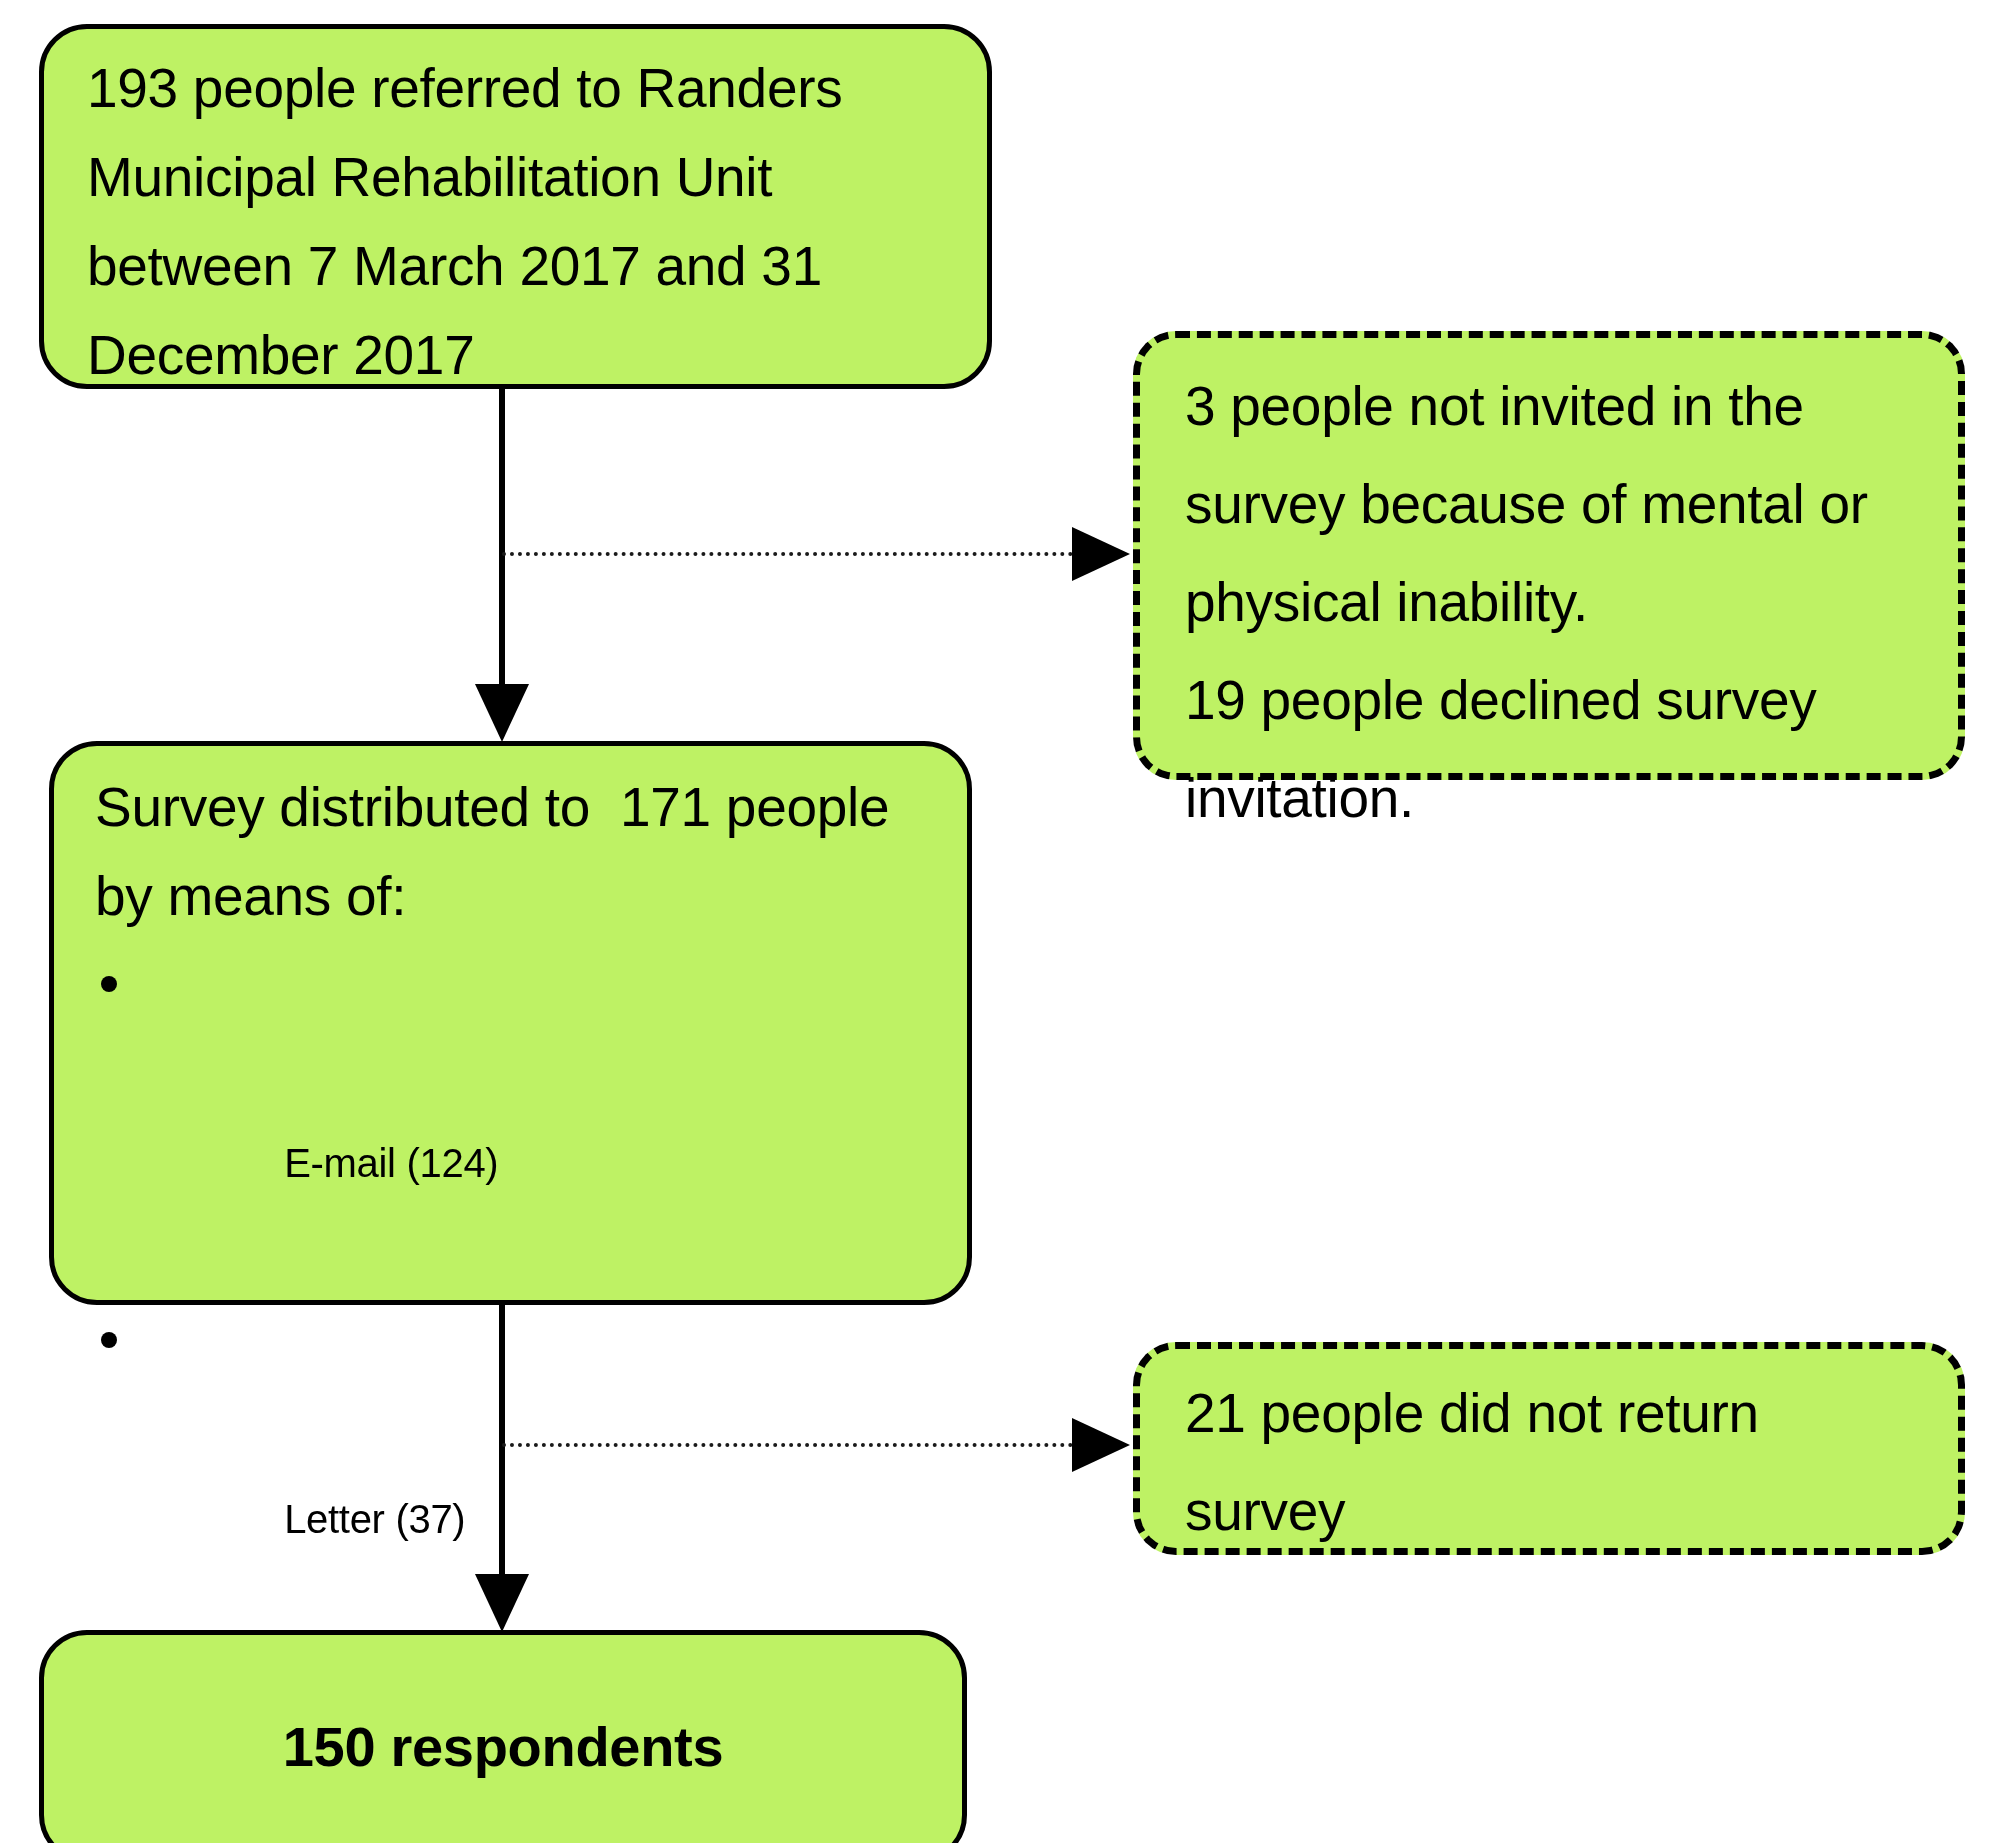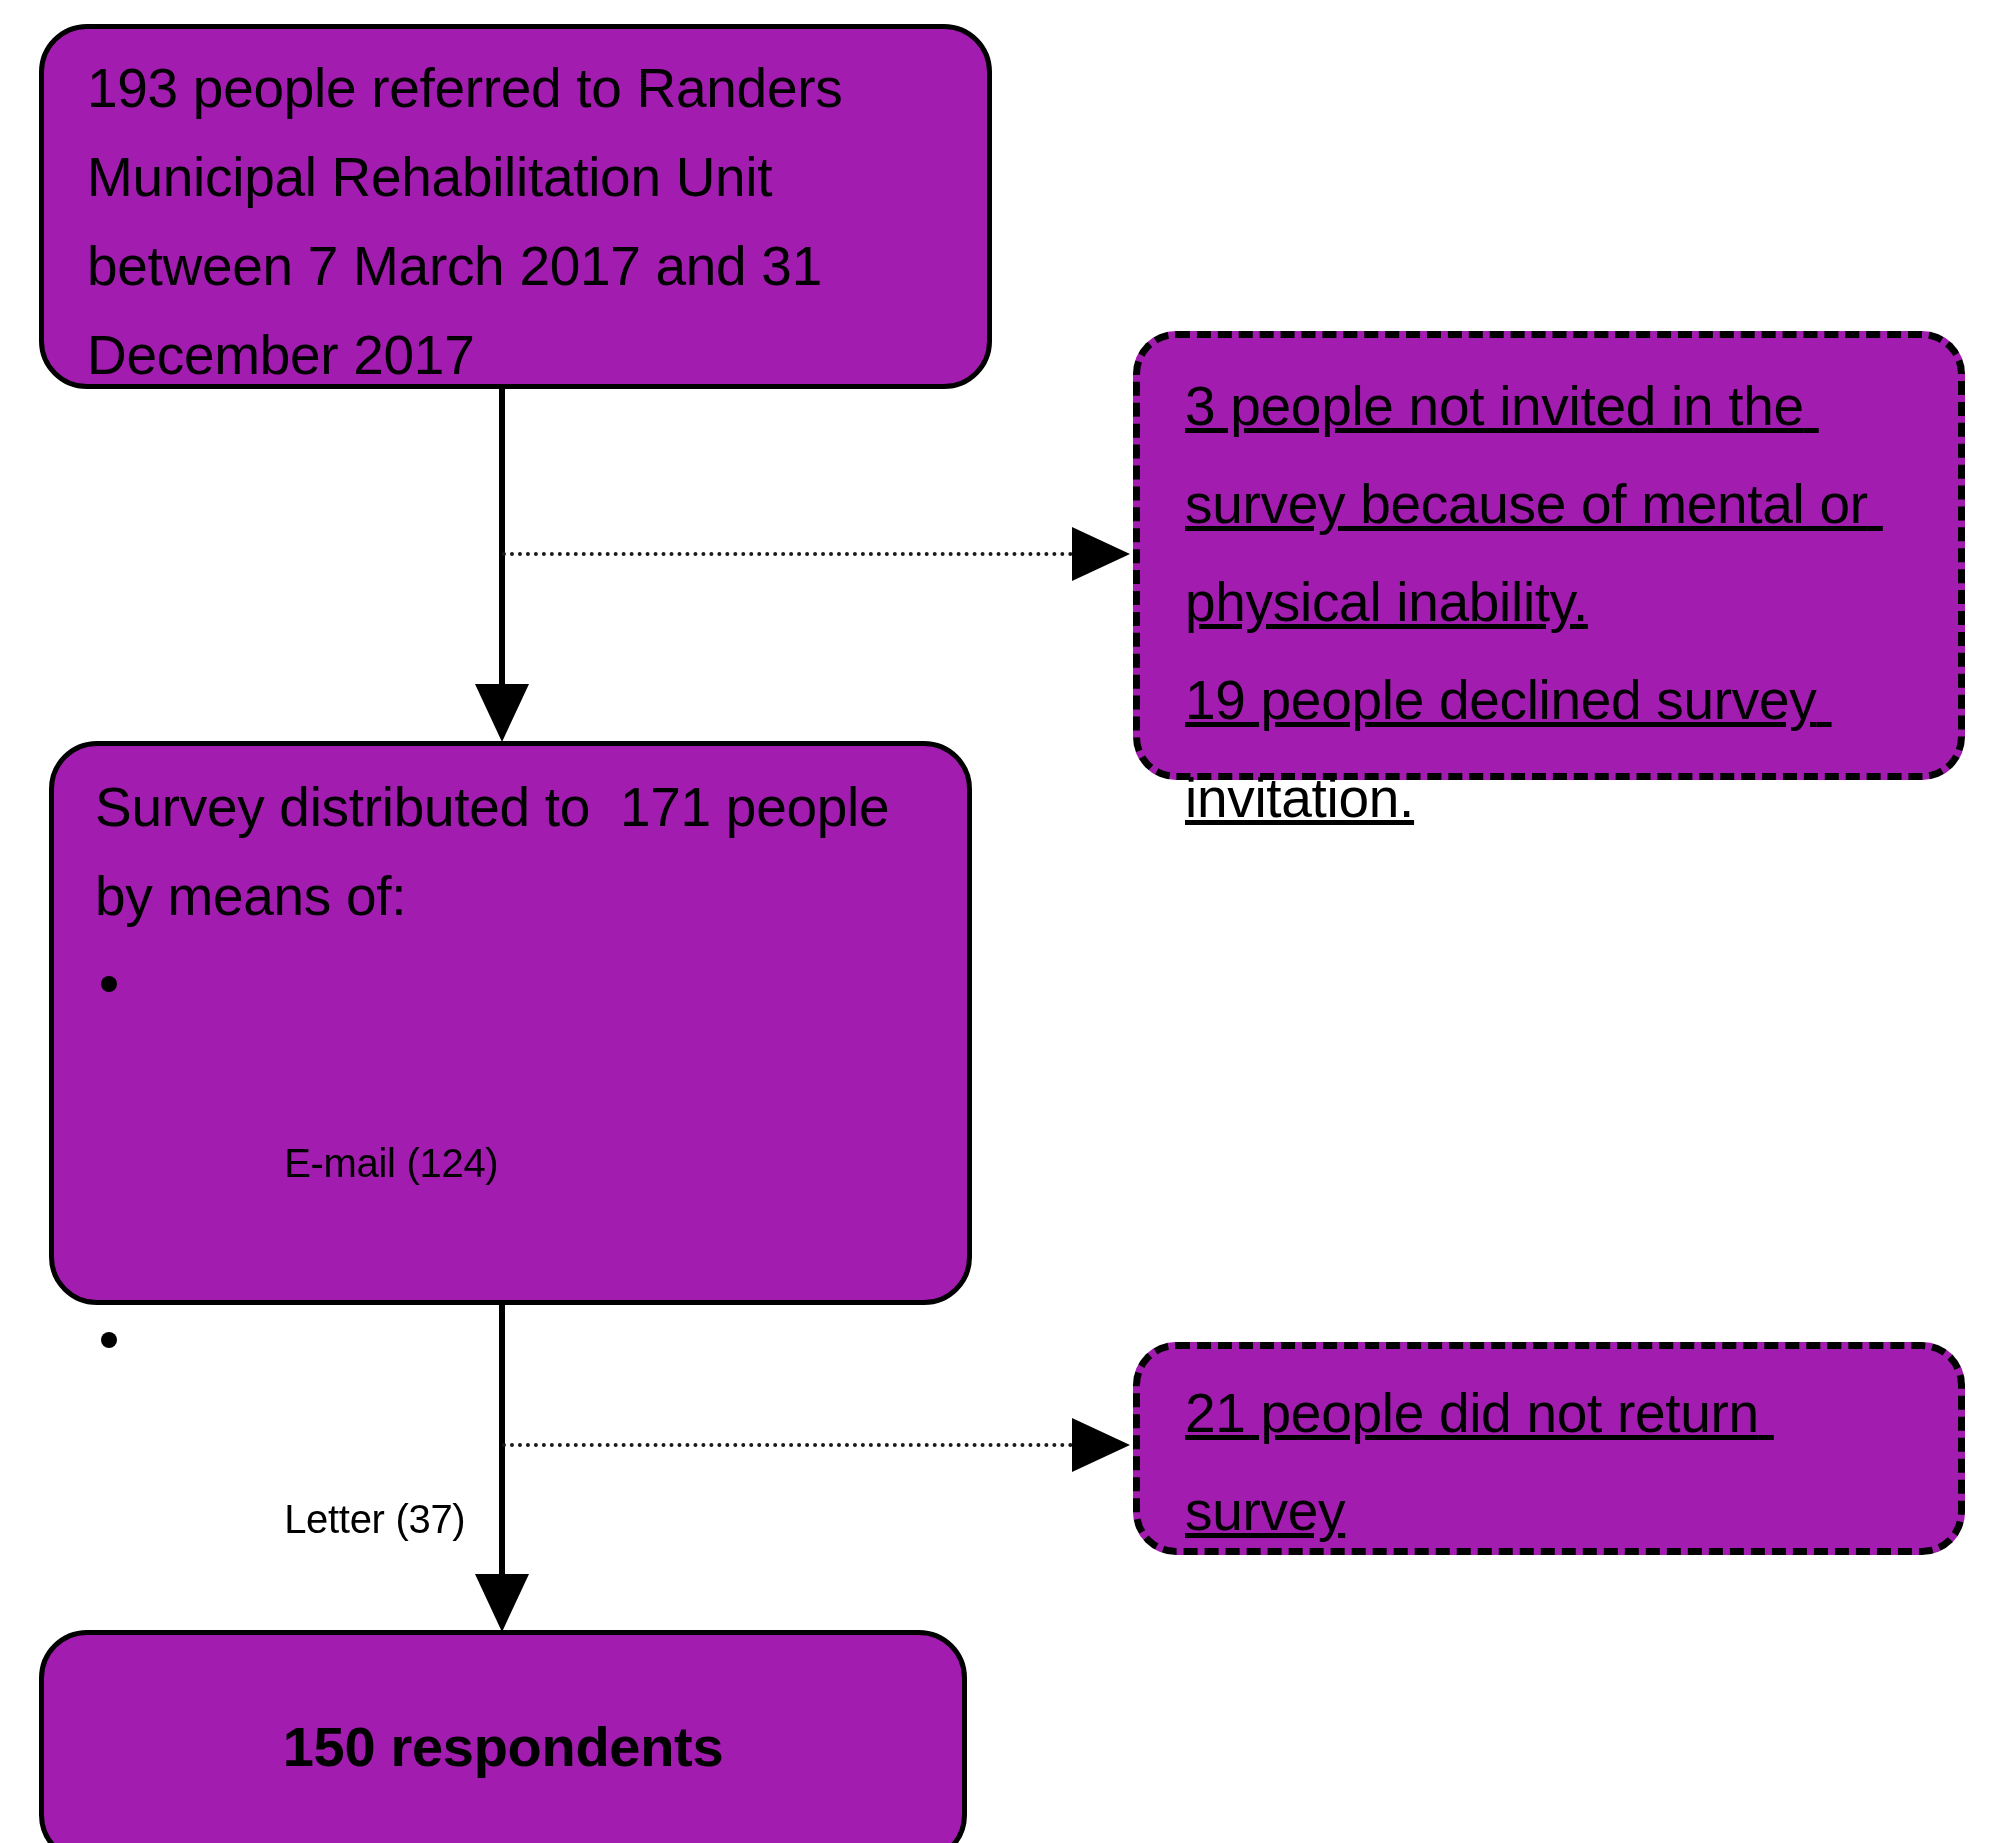--- a/index.html
+++ b/index.html
@@ -17,41 +17,40 @@
     width: 2002px;
     height: 1843px;
     background: #ffffff;
     overflow: hidden;
   }
 
   
   .node {
     position: absolute;
     box-sizing: border-box;
-    background: #a21caf;
+    background: #bef264;
   }
   .node.solid {
     border: 5.6px solid #000000;
     border-radius: 48px;
   }
   .node.dashed {
     border: 7.5px dashed #000000;
     border-radius: 43px;
   }
 
   .node-text {
     font-size: 55px;
     line-height: 89px;
     letter-spacing: -0.3px;
     white-space: pre-wrap;
   }
   .node-text.dashed-text {
     font-size: 55px;
     line-height: 98px;
-    text-decoration: underline;
   }
 
   
   #box-referred {
     left: 39px;
     top: 24px;
     width: 953px;
     height: 365px;
   }
   #box-referred .node-text {

